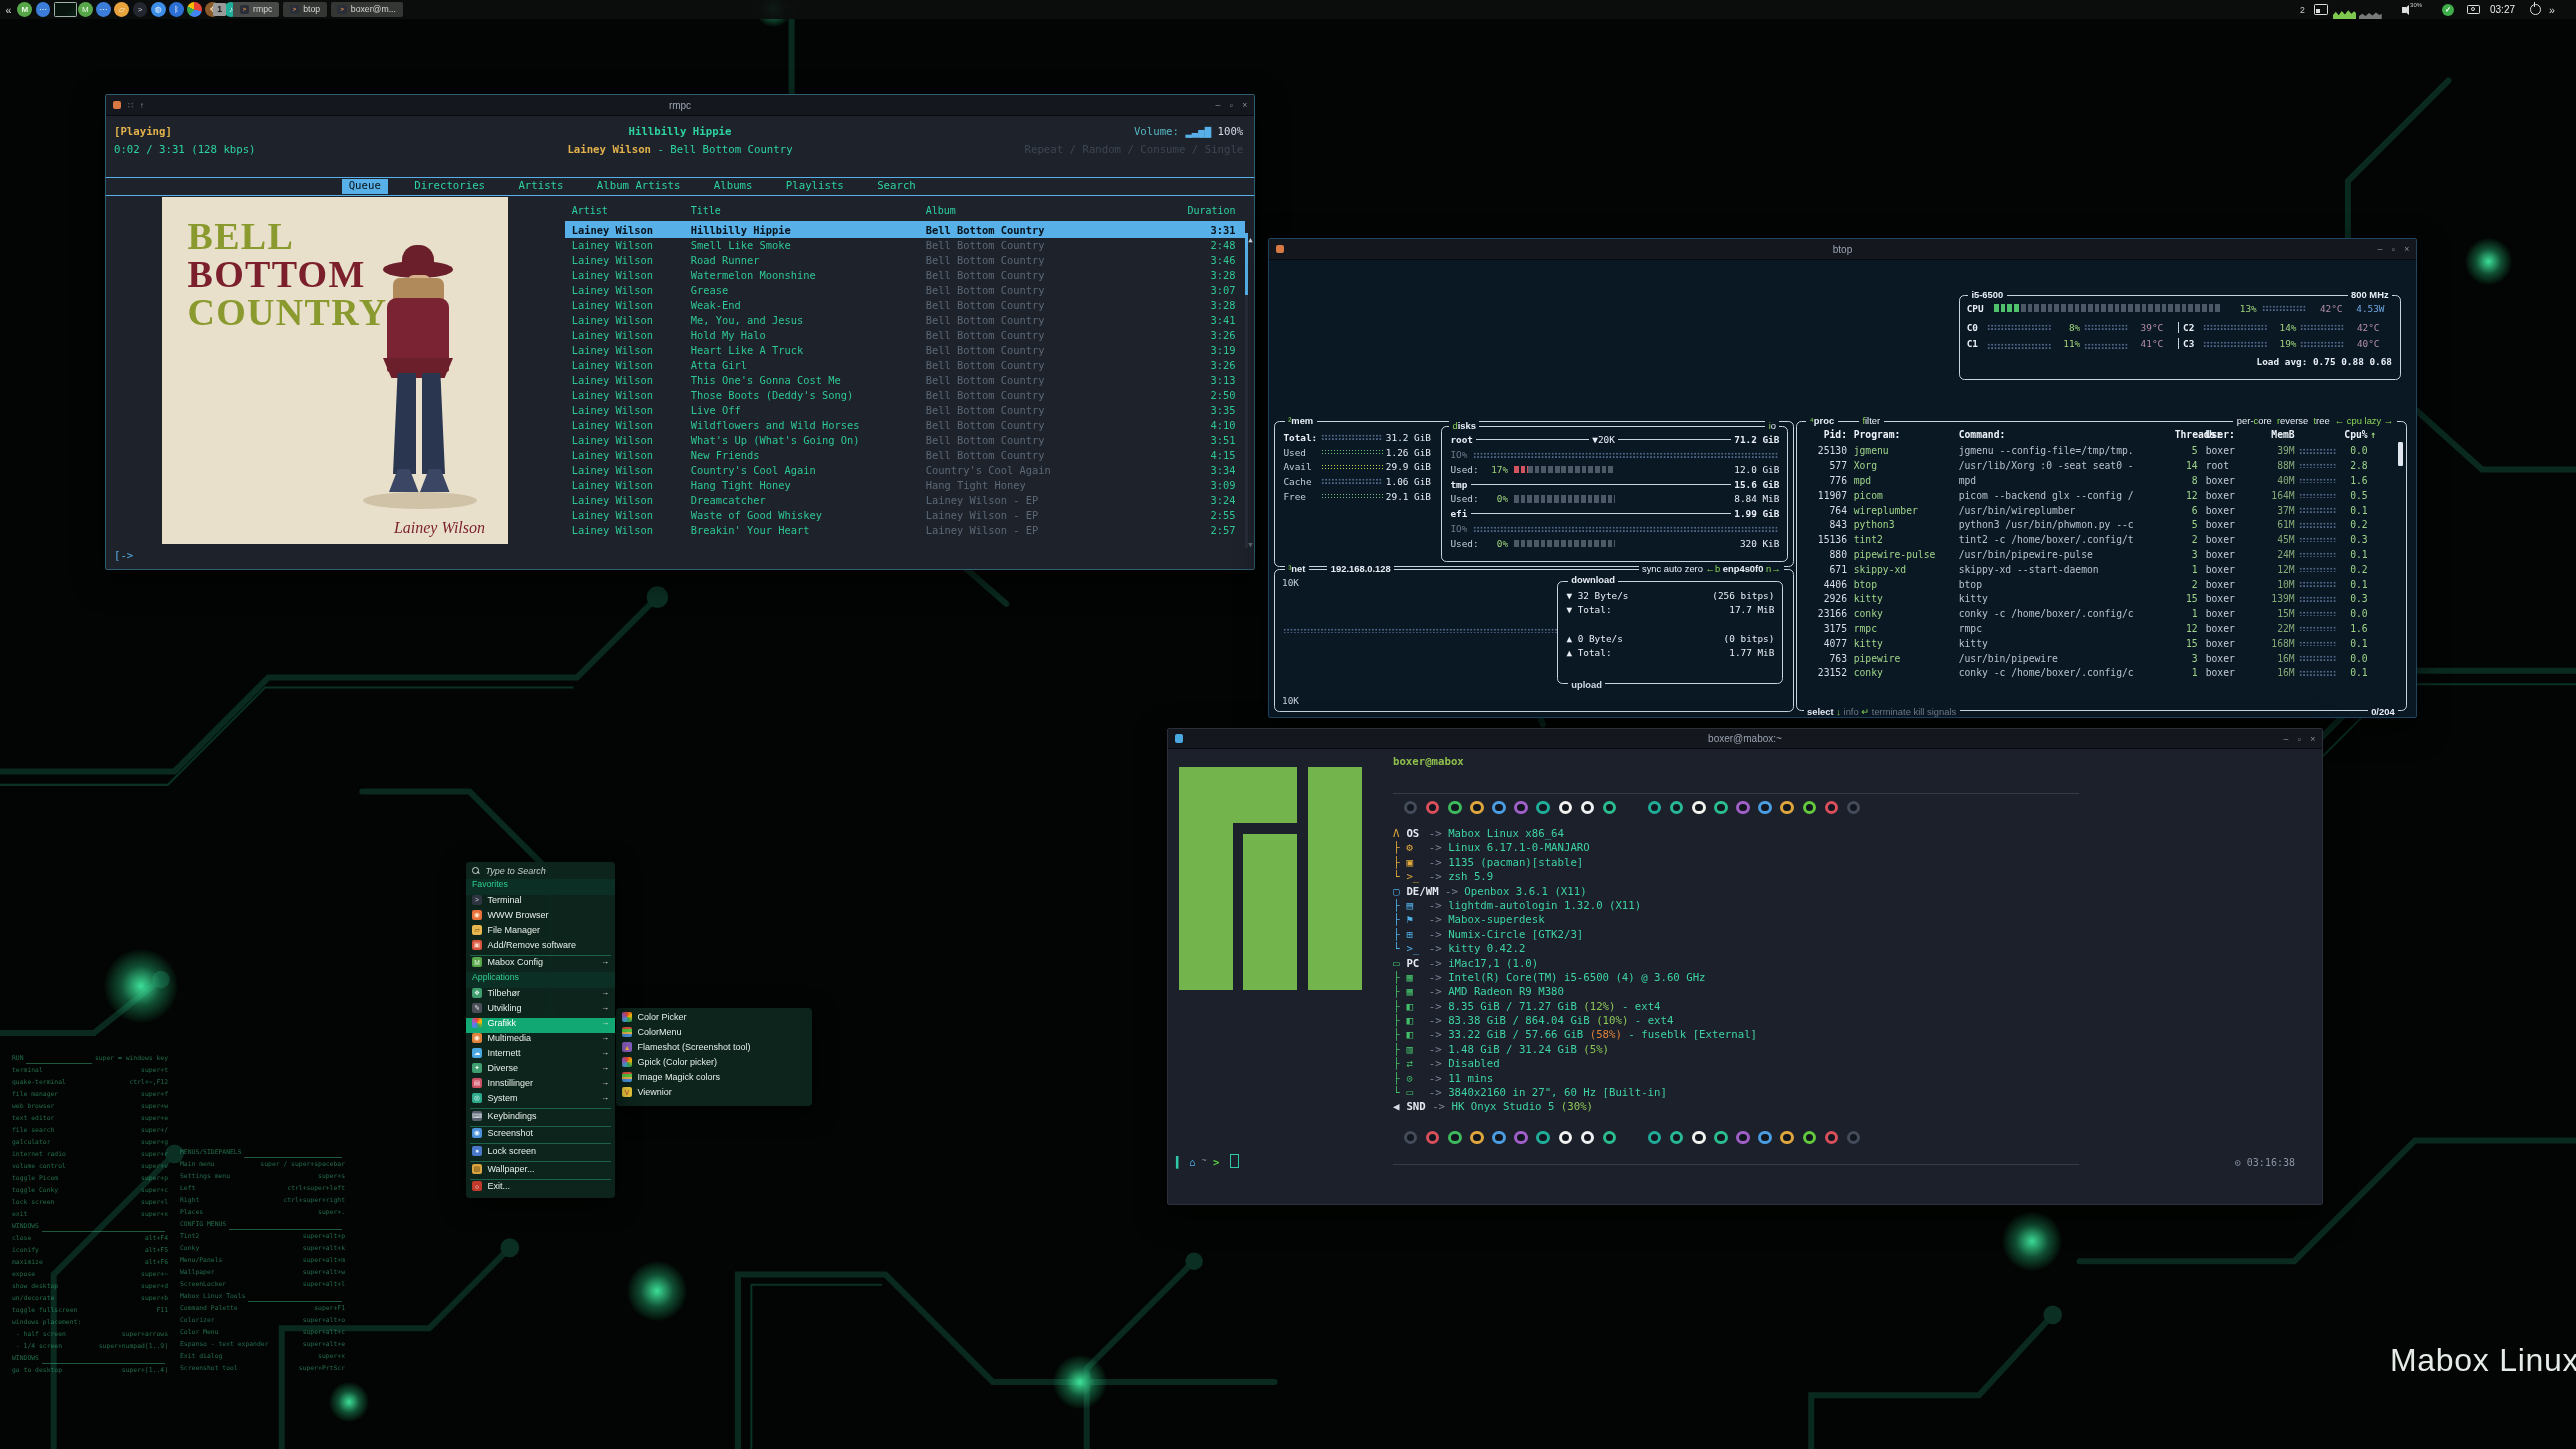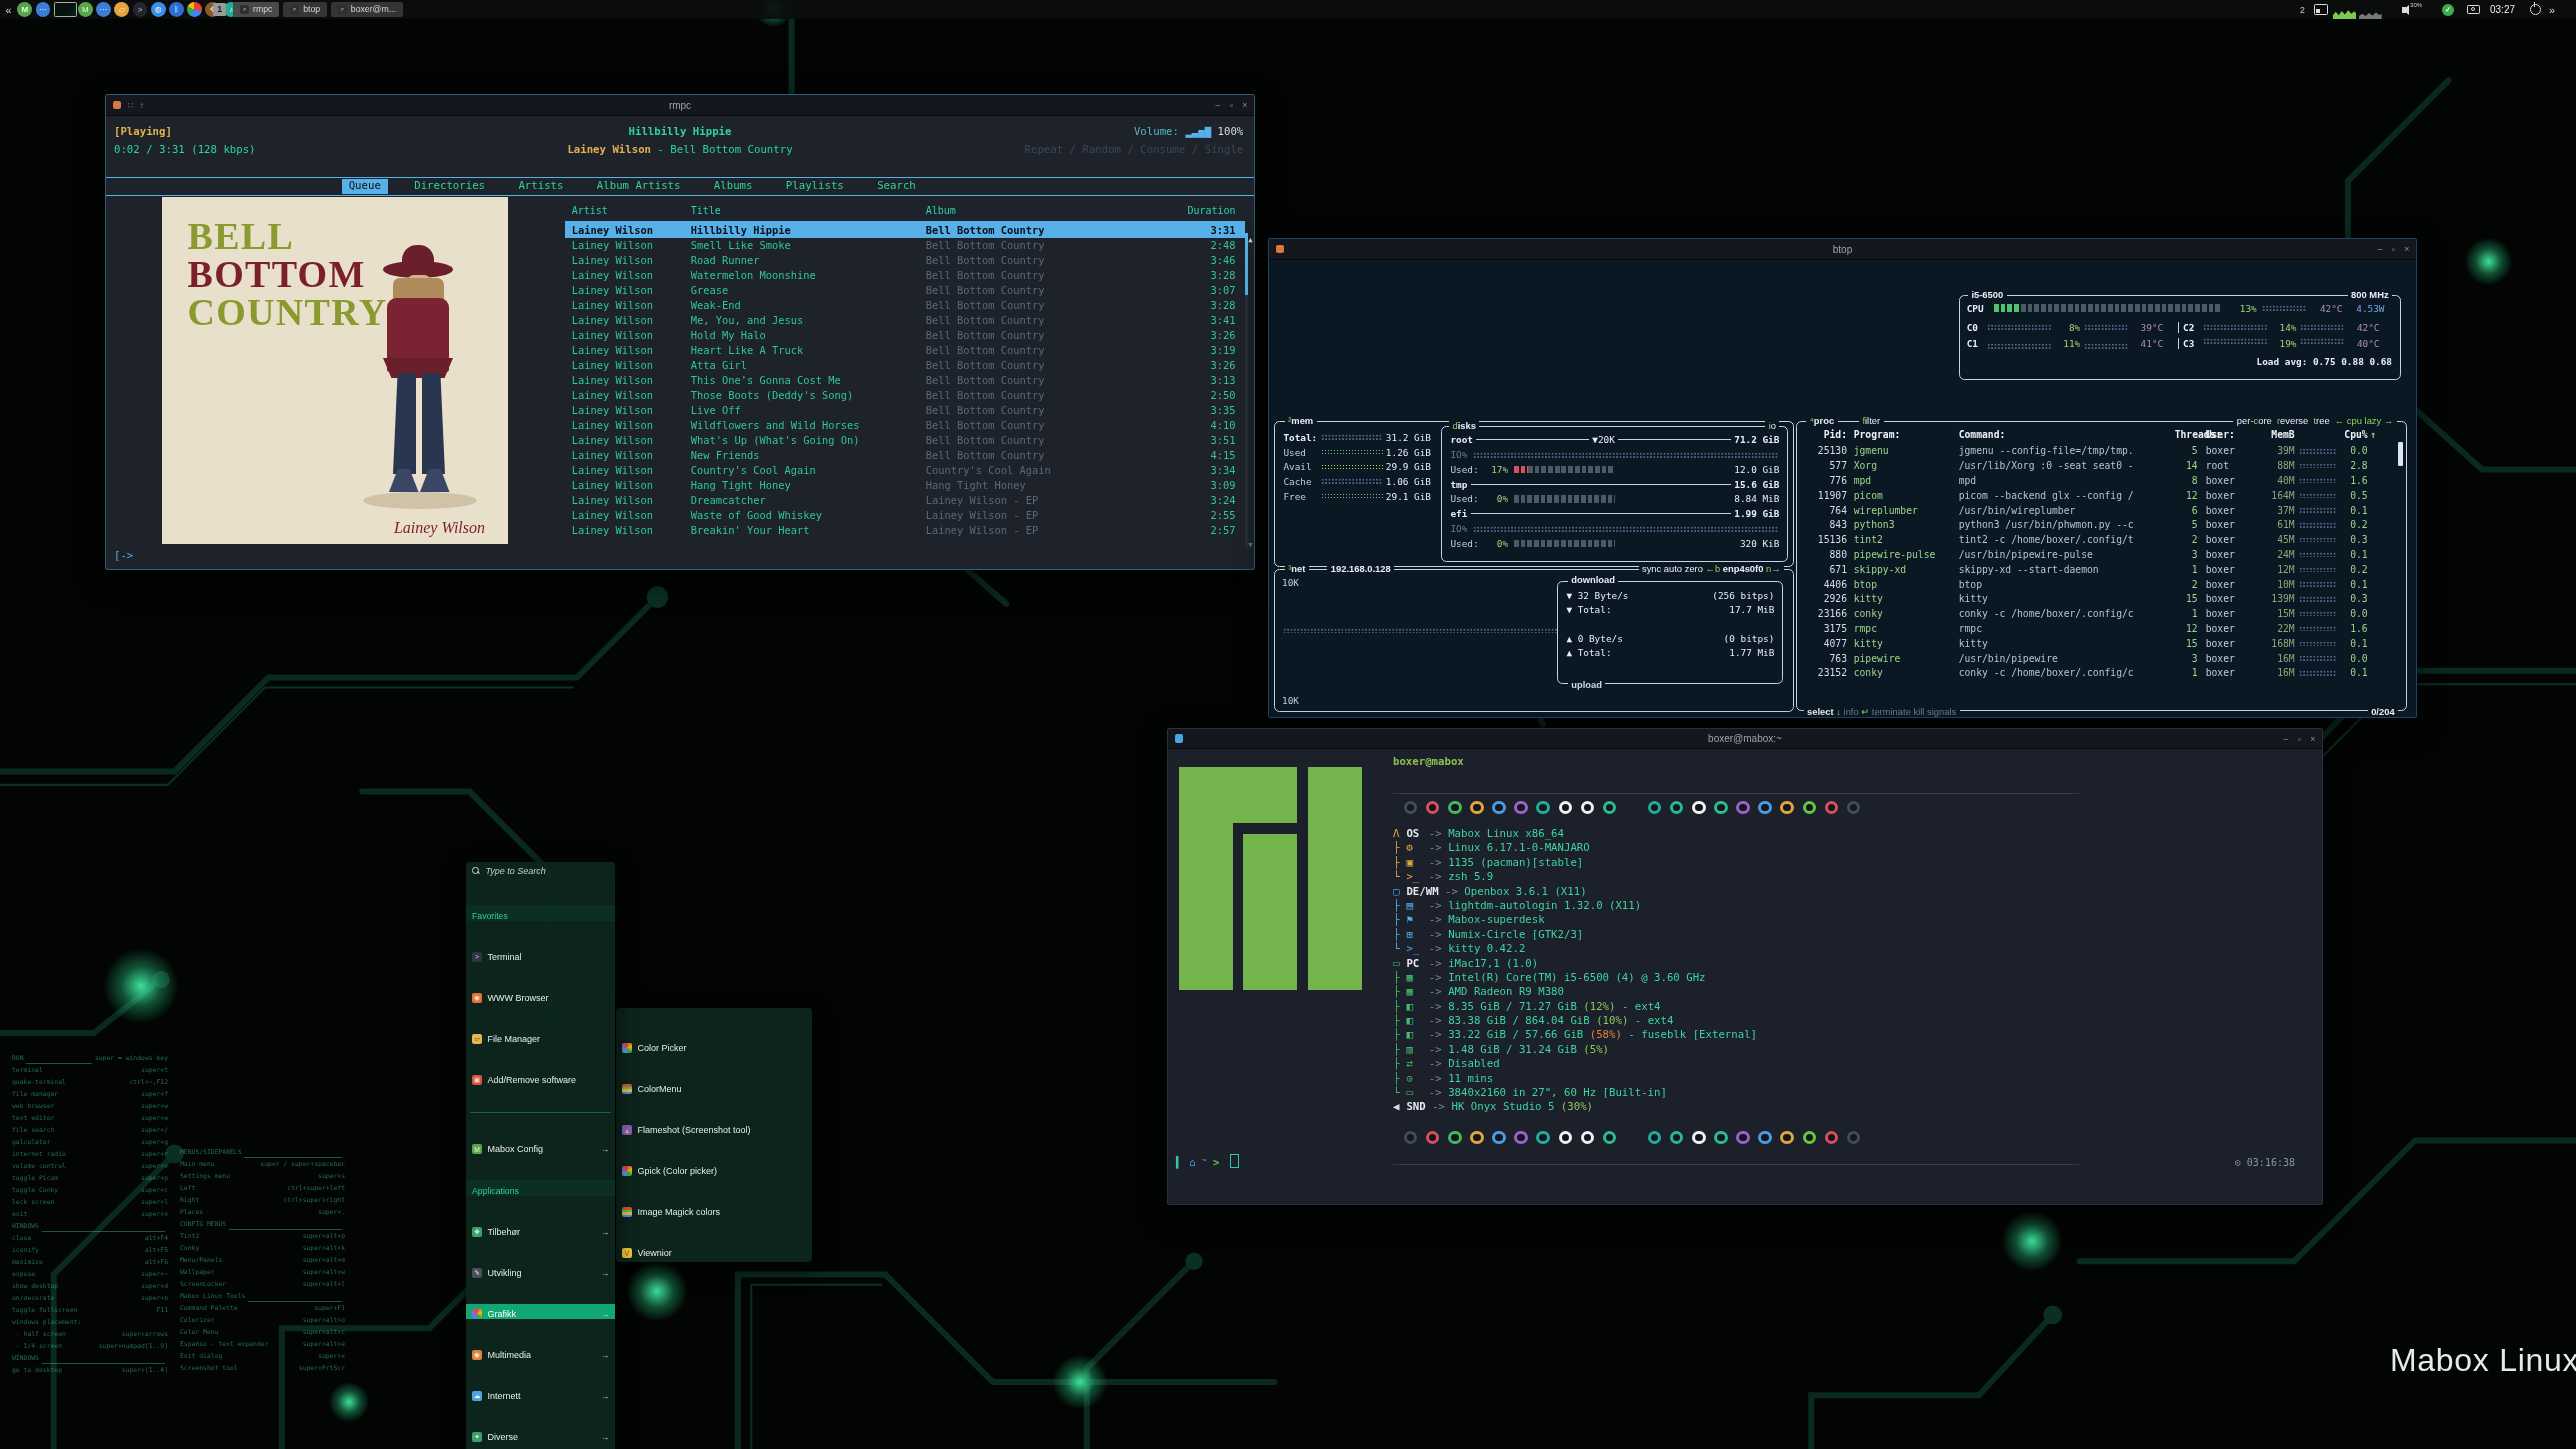--- a/index.html
+++ b/index.html
@@ -120,21 +120,21 @@
   .fb{display:inline-block;min-width:16px;}
   .fb.lbl{font-weight:bold;}
   .fa{color:#7d8798;}
   .fv{color:#3ed3a3;}
   .mlogo div{position:absolute;background:#74b44c;}
   
   #jmenu{position:absolute;left:466px;top:862px;width:149px;background:rgba(13,38,30,.94);
      border-radius:3.4px;box-shadow:0 6.7px 23px rgba(0,0,0,.65);z-index:40;padding-bottom:2px;}
   #jsub{position:absolute;left:616px;top:1008px;width:196px;background:rgba(13,38,30,.94);
      border-radius:3.4px;box-shadow:0 6.7px 23px rgba(0,0,0,.65);z-index:39;padding:4px 0;}
-  .mi{display:flex;align-items:flex-end;height:15px;padding:0 6px;color:#e7efe9;font-size:9px;gap:5.4px;margin-top:26px;}
+  .mi{display:flex;align-items:flex-start;height:15px;padding:0 6px;color:#e7efe9;font-size:9px;gap:5.4px;}
   .mi .mic{width:10px;height:10px;border-radius:2px;display:flex;align-items:center;justify-content:center;
      font-size:6.7px;color:#fff;flex:0 0 auto;}
   .mi .mit{flex:1;white-space:nowrap;overflow:hidden;}
   .mi .mia{color:#efe6d6;font-size:8px;}
   .mi.hd{background:#0c2f25;color:#2fcf92;justify-content:flex-end;font-size:8.7px;height:15.4px;}
   .mi.sel{background:#12a873;color:#fff;}
   .mi.dv{height:2.7px;padding:0 4px;}
   .mi.dv::after{content:"";flex:1;border-top:0.7px solid #1d6148;}
   .msearch{display:flex;align-items:center;height:17.4px;padding:0 6px;gap:4.7px;}
   .mglass{width:4.7px;height:4.7px;border:1px solid #cfd8d2;border-radius:50%;position:relative;flex:0 0 auto;}
@@ -842,21 +842,21 @@
       </div>
       <div class="btxt" style="position:absolute;left:6.7px;top:42px;display:flex;width:427px">
         <span style="width:207px;display:flex;align-items:flex-end">
           <b style="width:20px;color:#e8eef6">C1</b>
             <span class="dots" style="width:64px"></span>
           <span class="bpct" style="width:29.5px;text-align:right">11%</span>
           <span class="dots" style="width:44px;margin:0 4px"></span>
           <span class="btemp" style="width:31px;text-align:right">41°C</span>
         </span>
         <span style="width:1.3px;background:#c8d3e1;margin:0 4px"></span>
-        <span style="flex:1;display:flex;">
+        <span style="flex:1;display:flex;align-items:center">
           <b style="width:20px;color:#e8eef6">C3</b>
             <span class="dots" style="width:64px"></span>
           <span class="bpct" style="width:29.5px;text-align:right">19%</span>
           <span class="dots" style="width:44px;margin:0 4px"></span>
           <span class="btemp" style="width:31px;text-align:right">40°C</span>
         </span>
       </div>
       <div class="btxt" style="position:absolute;right:8px;top:60px;color:#e8eef6;font-weight:bold">Load avg: 0.75 0.88 0.68</div>
     </div>
 

